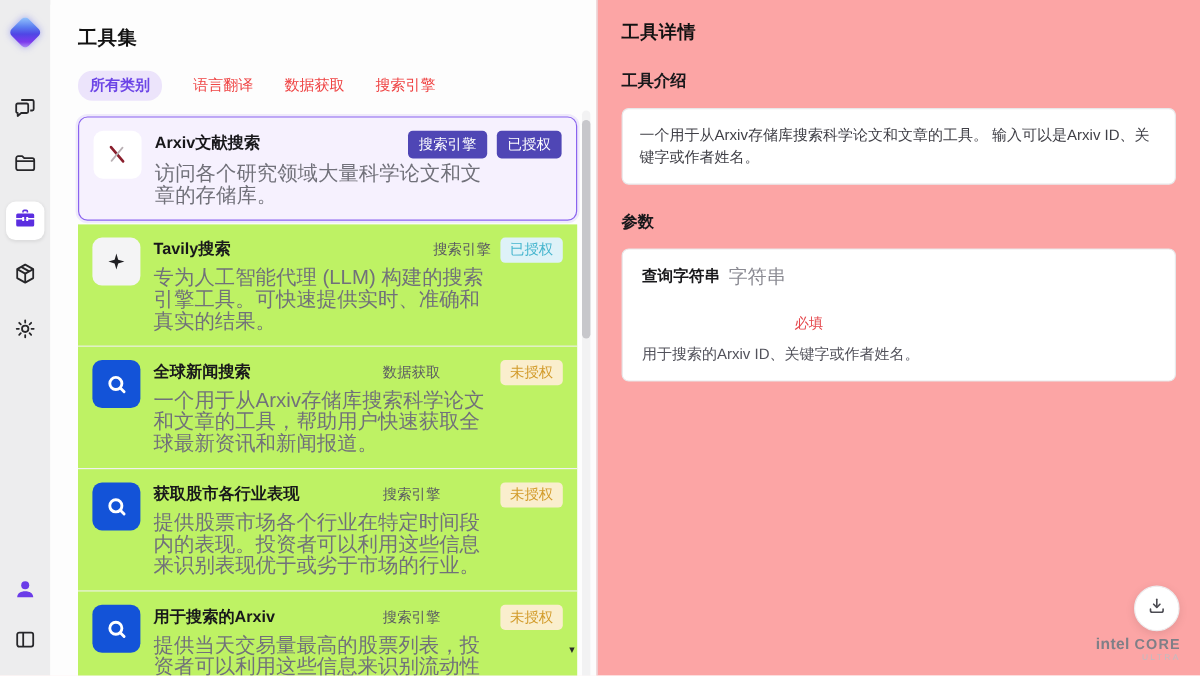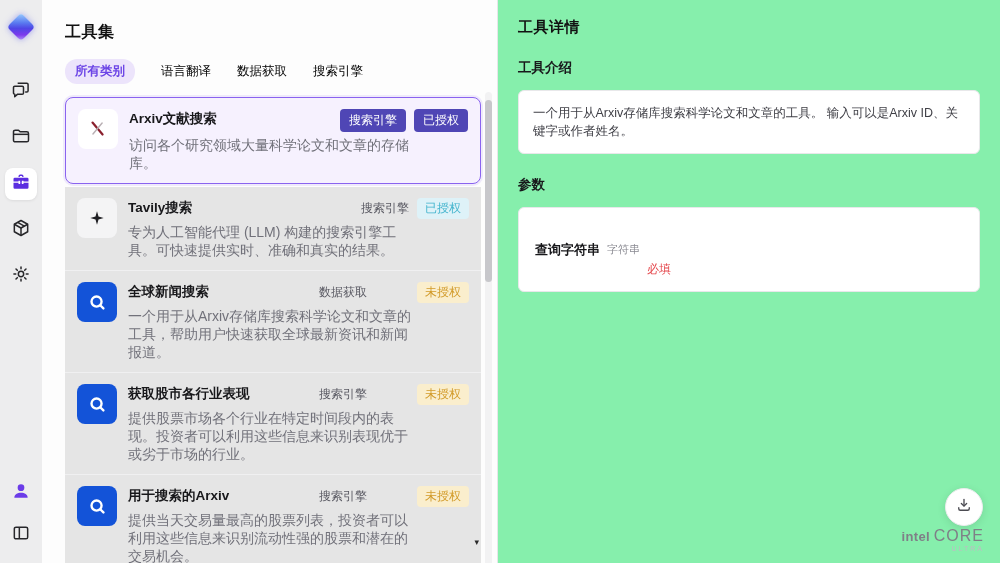--- a/index.html
+++ b/index.html
@@ -17,63 +17,63 @@
   .rail-btn svg { width:20px; height:20px; }
   .rail-btn.active { background:#fff; box-shadow:0 1px 3px rgba(0,0,0,.08); }
   .rail-spacer { flex:1; }
   .rail-bottom { display:flex; flex-direction:column; gap:10px; align-items:center; margin-bottom:12px; }
 
   
   .main { position:absolute; left:42px; top:4px; width:455px; height:563px; background:#fdfdfd; }
   .main-inner { padding:18px 16px 0 23px; }
   .page-title { font-size:16px; font-weight:bold; color:#121212; letter-spacing:.5px; }
   .tabs { display:flex; align-items:center; gap:26px; margin-top:16px; }
-  .tab { font-size:12.5px; color:#000000; cursor:pointer; white-space:nowrap; }
+  .tab { font-size:12.5px; color:#ef4444; cursor:pointer; white-space:nowrap; }
   .tab.active { background:#ece4fb; color:#6c45e6; padding:4px 10px; border-radius:12px; font-weight:bold; }
 
   .tool-list { margin-top:13px; position:relative; }
-  .card { display:flex; gap:11px; padding:11px 12px; border-bottom:1px solid #f0f0f1; background:#e5e5e5; cursor:pointer; width:416px; }
+  .card { display:flex; gap:11px; padding:11px 12px; border-bottom:1px solid #f0f0f1; background:#bef264; cursor:pointer; width:416px; }
   .card.selected { background:#f6f1fe; border:1px solid #8a63ef; border-radius:8px; box-shadow:0 0 0 2px rgba(138,99,239,.12); margin-bottom:3px; }
   .tool-icon { width:40px; height:40px; border-radius:8px; flex-shrink:0; display:flex; align-items:center; justify-content:center; background:#fff; }
   .tool-icon.grayed { background:#f4f4f5; }
   .tool-icon.blue { background:#1353d8; }
   .card-body { flex:1; min-width:0; }
   .card-top { display:flex; align-items:flex-start; }
   .card-title { font-size:13.5px; font-weight:bold; color:#18181b; line-height:19px; flex:1; }
   .badges { display:flex; gap:8px; align-items:center; margin-left:8px; }
   .badge-filled { background:#4f46b5; color:#fff; font-size:12px; padding:3px 9px; border-radius:4px; white-space:nowrap; }
   .cat-text { font-size:12px; color:#5a5a63; white-space:nowrap; }
   .chip { font-size:12px; padding:2px 8px; border-radius:4px; white-space:nowrap; }
   .chip-auth { background:#def2f8; color:#45b5ce; }
   .chip-unauth { background:#faeecd; color:#d29b2a;margin-left:42px; }
-  .card-desc { font-size:14px; color:#71717a; line-height:18px; margin-top:4px; max-width:288px; }
+  .card-desc { font-size:17px; color:#71717a; line-height:18px; margin-top:4px; max-width:288px; }
 
   
   .scrollbar-track { position:absolute; right:5px; top:88px; bottom:0; width:7px; background:#f2f2f3; border-radius:4px; }
   .scrollbar-thumb { position:absolute; top:8px; left:0; width:7px; height:182px; background:#c7c7cb; border-radius:4px; cursor:pointer; }
   .scroll-indicator { position:absolute; right:18px; bottom:20px; font-size:9px; color:#2a2a2a; }
 
   
-  .details { position:absolute; left:497px; top:0; width:503px; height:563px; background:#86efac; border-left:1px solid #e6e6e9; padding:18px 20px; }
+  .details { position:absolute; left:497px; top:0; width:503px; height:563px; background:#fca5a5; border-left:1px solid #e6e6e9; padding:18px 20px; }
   .details-title { font-size:15px; font-weight:bold; color:#121212; letter-spacing:.5px; }
   .section-heading { font-size:13.5px; font-weight:bold; color:#18181b; margin-top:22px; }
   .info-box { margin-top:13px; background:#fff; border:1px solid #e8e8ea; border-radius:6px; padding:13px 14px; font-size:12.5px; color:#3f3f46; line-height:18px; }
   .param-box { margin-top:13px; background:#fff; border:1px solid #e8e8ea; border-radius:6px; padding:13px 16px; }
-  .param-head { display:flex; align-items:center; gap:7px; }
+  .param-head { display:flex; align-items:flex-start; gap:7px; }
   .param-name { font-size:13px; font-weight:bold; color:#18181b; }
-  .param-type { font-size:11px; color:#8a8a92; }
+  .param-type { font-size:16px; color:#8a8a92; }
   .param-required { font-size:12px; color:#e5484d;margin-top:40px; }
   .param-desc { margin-top:9px; font-size:12.5px; color:#52525b; }
 
   
   .download-fab { position:absolute; right:17px; bottom:37px; width:38px; height:38px; border-radius:50%; background:#fff;
     border:1px solid #ececee; box-shadow:0 2px 8px rgba(0,0,0,.10); display:flex; align-items:center; justify-content:center; cursor:pointer; }
   .brand { position:absolute; right:16px; bottom:8px; text-align:right; line-height:12px; }
   .brand-main { font-size:13px; color:#7f7f87; font-weight:bold; letter-spacing:.3px; }
-  .brand-main .core { font-weight:normal; font-size:16px; letter-spacing:1px; }
+  .brand-main .core { font-weight:bold; font-size:12px; letter-spacing:1px; }
   .brand-sub { font-size:7px; color:#bdbdc2; letter-spacing:2px; }
 </style>
 </head>
 <body>
 
 <div id="app">
 
   <div class="rail">
     <div class="logo-wrap">
       <div class="logo-diamond"></div>
@@ -274,20 +274,21 @@
       <span>一个用于从Arxiv存储库搜索科学论文和文章的工具。 输入可以是Arxiv ID、关键字或作者姓名。</span>
     </div>
 
     <div class="section-heading">参数</div>
     <div class="param-box">
       <div class="param-head">
         <span class="param-name">查询字符串</span>
         <span class="param-type">字符串</span>
         <span class="param-required">必填</span>
       </div>
+      <div class="param-desc">用于搜索的Arxiv ID、关键字或作者姓名。</div>
     </div>
   </div>
 
   <div class="download-fab">
     <span><svg viewBox="0 0 24 24" width="18" height="18" fill="none" stroke="#4b4b52" stroke-width="1.8" stroke-linecap="round" stroke-linejoin="round">
           <path d="M12 4.5v8.5"></path>
           <path d="M8.5 10L12 13.5 15.5 10"></path>
           <path d="M5 15.5V17a2 2 0 0 0 2 2h10a2 2 0 0 0 2-2v-1.5"></path>
         </svg></span>
   </div>

